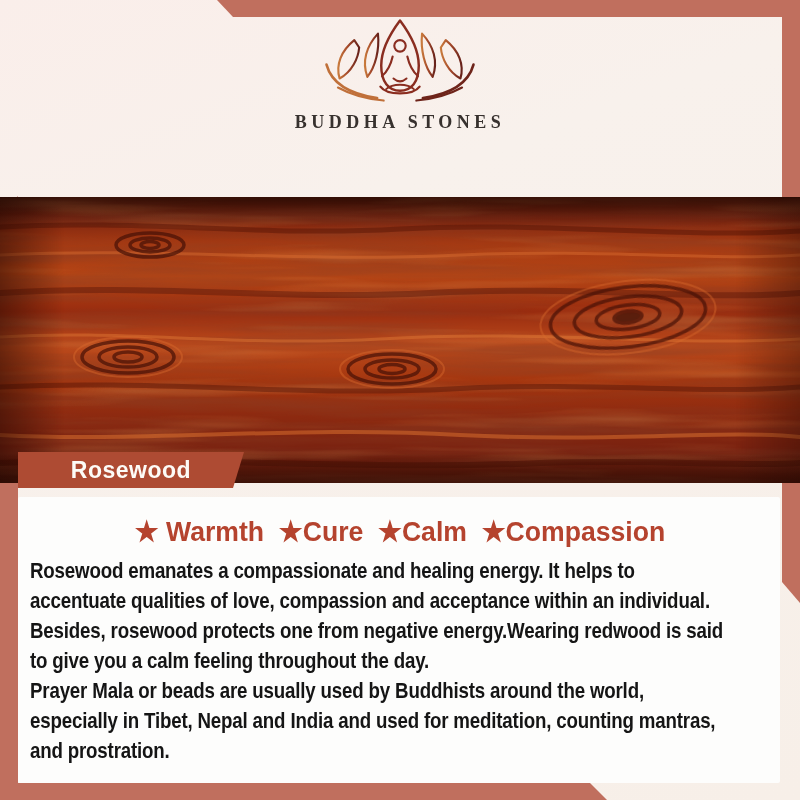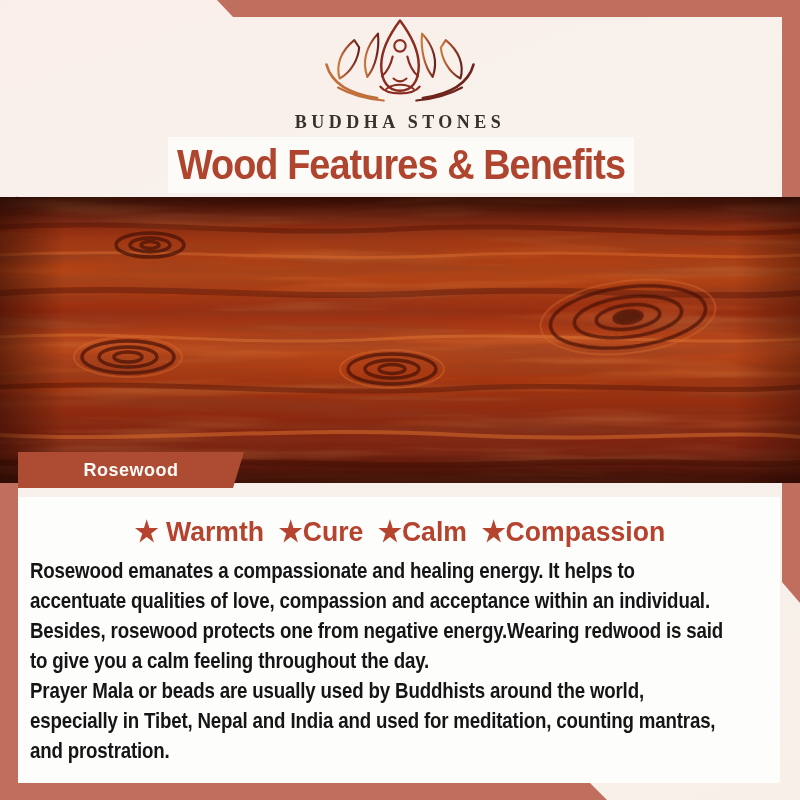--- a/index.html
+++ b/index.html
@@ -36,21 +36,21 @@
   }
   
   .wood{position:absolute;left:0;top:197px;width:800px;height:286px;z-index:3;}
   .wood svg{display:block;width:100%;height:100%;}
   
   .ribbon{
     position:absolute;left:18px;top:452px;width:226px;height:36px;z-index:4;
     background:#ae4b33;display:flex;align-items:center;justify-content:center;
     clip-path:polygon(0 0,226px 0,215px 36px,0 36px);
   }
-  .ribbon .t{color:#fdfbf7;font-weight:bold;font-size:18px;letter-spacing:.5px;}
+  .ribbon .t{color:#fdfbf7;font-weight:bold;font-size:23px;letter-spacing:.5px;}
   
   .panel{position:absolute;left:18px;top:497px;width:762px;height:286px;
     background:#fdfdfc;z-index:2;border-radius:2px;}
   .features{
     position:absolute;left:0;top:515px;width:800px;text-align:center;z-index:4;
     font-size:28px;font-weight:bold;color:#b5432e;white-space:pre;
     transform:scaleX(0.95);
   }
   .desc{
     position:absolute;left:30px;top:556px;width:862px;z-index:4;
@@ -97,23 +97,20 @@
         <path d="M111,52 C109,61 106,69 98,76" stroke="#8a2d20" stroke-width="2.6"></path>
         <path d="M129,52 C131,61 134,69 142,76" stroke="#8a2d20" stroke-width="2.6"></path>
         <path d="M112,79 q8,7 16,0" stroke="#8a2d20" stroke-width="2.4"></path>
         <path d="M96,89 C104,100 136,100 144,89" stroke="#8a2d20" stroke-width="2.8"></path>
         <path d="M103,92 C111,85 129,85 137,92" stroke="#8a2d20" stroke-width="2.4"></path>
       </g>
     </svg>
   </div>
   <div class="brand">BUDDHA STONES</div>
 
-  <div class="title-box">
-    <div class="t">Wood Features &amp; Benefits</div>
-  </div>
 
   <div class="wood">
     <svg viewBox="0 0 800 286" preserveAspectRatio="none">
       <defs>
         <linearGradient id="wb" x1="0" y1="0" x2="0" y2="1">
           <stop offset="0" stop-color="#4f1608"></stop>
             <stop offset="0.07" stop-color="#7b2410"></stop>
           <stop offset="0.16" stop-color="#a53912"></stop>
             <stop offset="0.28" stop-color="#b54515"></stop>
           <stop offset="0.40" stop-color="#992c0f"></stop>

